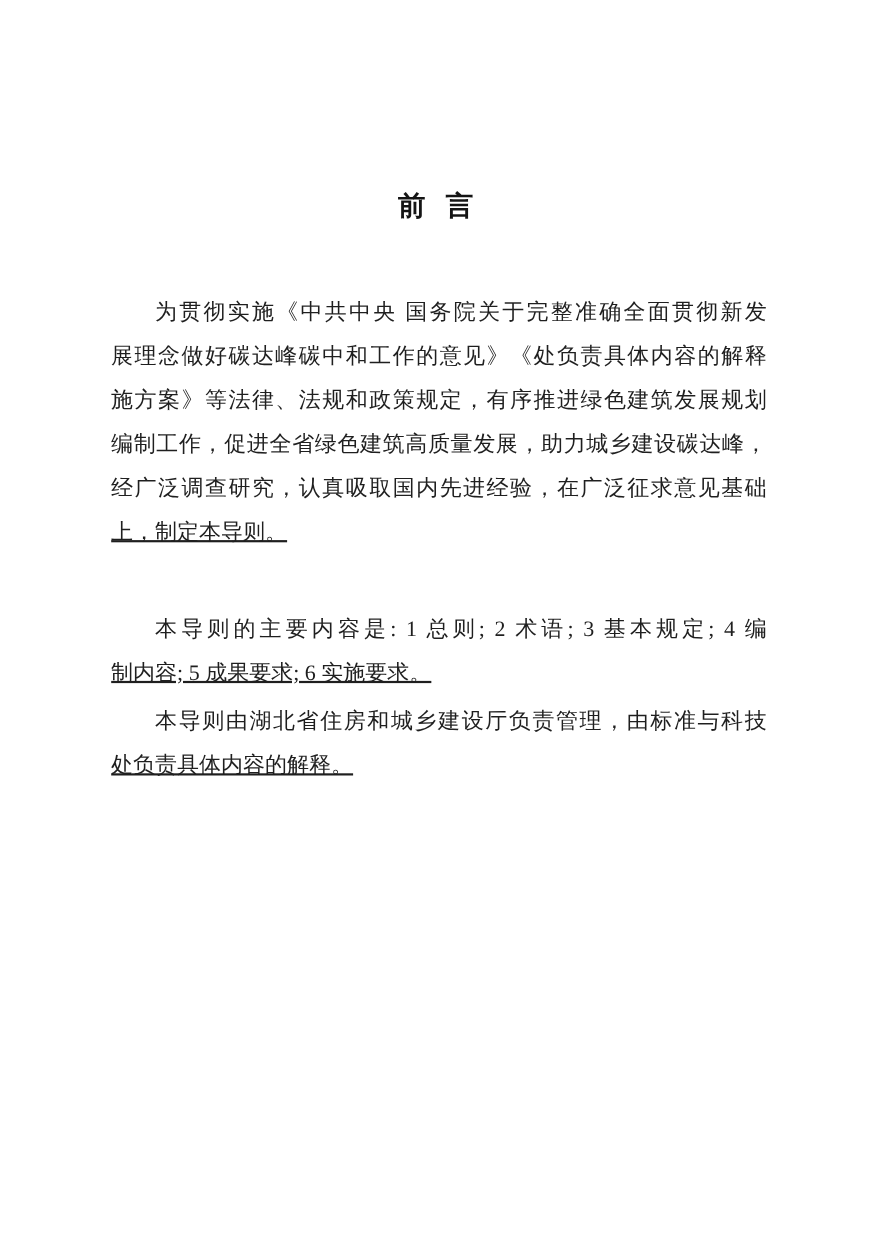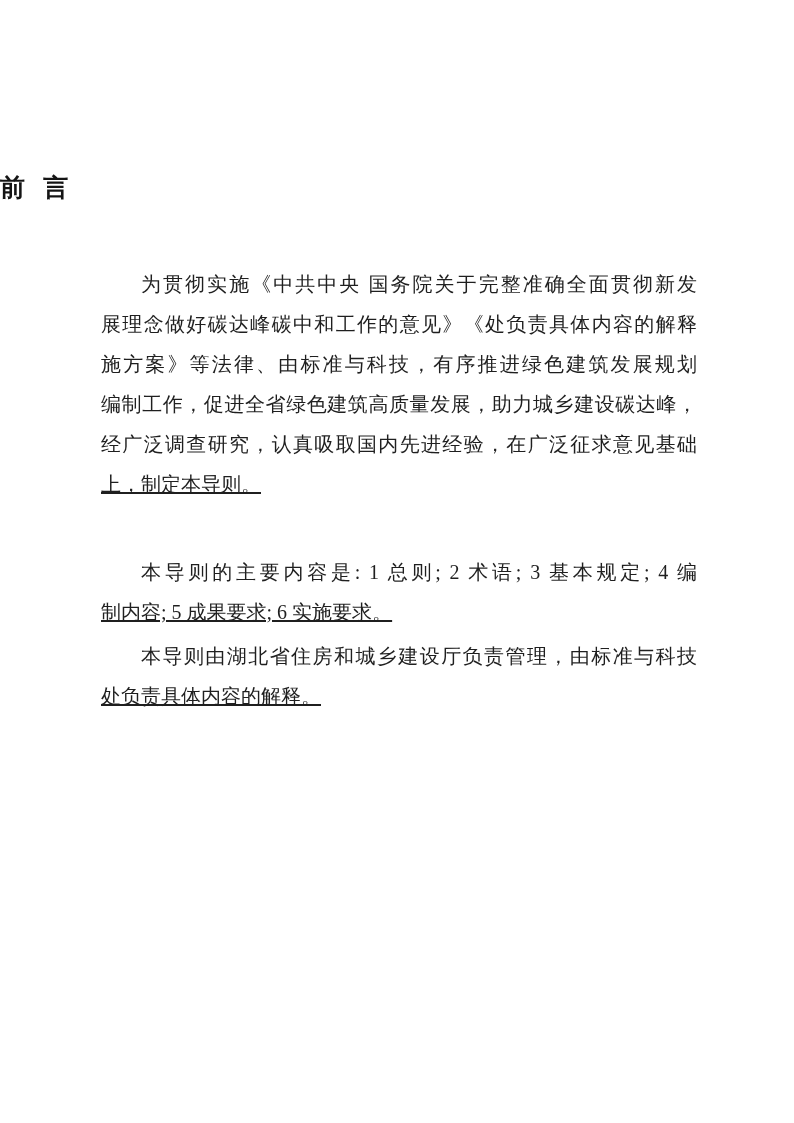--- a/index.html
+++ b/index.html
@@ -16,21 +16,21 @@
     color: #1f1f1f;
     overflow: hidden;
   }
   .title {
     position: absolute;
     top: 168px;
     left: 0;
     width: 100%;
     height: 40px;
     line-height: 40px;
-    text-align: left;
+    text-align: center;
     font-size: 25px;
     font-weight: bold;
     word-spacing: 8px;
     letter-spacing: 2px;
     color: #141414;
   }
   .body-text {
     position: absolute;
     left: 97px;
     top: 260px;
@@ -61,21 +61,21 @@
 </head>
 <body>
 
 <div class="page">
   <div class="title">前 言</div>
 
   <div class="body-text">
     <div class="paragraph">
         <div class="line">为贯彻实施《中共中央 国务院关于完整准确全面贯彻新发</div>
         <div class="line">展理念做好碳达峰碳中和工作的意见》《处负责具体内容的解释</div>
-        <div class="line">施方案》等法律、由标准与科技，有序推进绿色建筑发展规划</div>
+        <div class="line">施方案》等法律、法规和政策规定，有序推进绿色建筑发展规划</div>
         <div class="line">编制工作，促进全省绿色建筑高质量发展，助力城乡建设碳达峰，</div>
         <div class="line">经广泛调查研究，认真吸取国内先进经验，在广泛征求意见基础</div>
         <div class="line last">上，制定本导则。</div>
       </div>
 
     <div class="spacer"></div>
 
     <div class="paragraph">
         <div class="line">本导则的主要内容是: 1 总则; 2 术语; 3 基本规定; 4 编</div>
         <div class="line last">制内容; 5 成果要求; 6 实施要求。</div>

